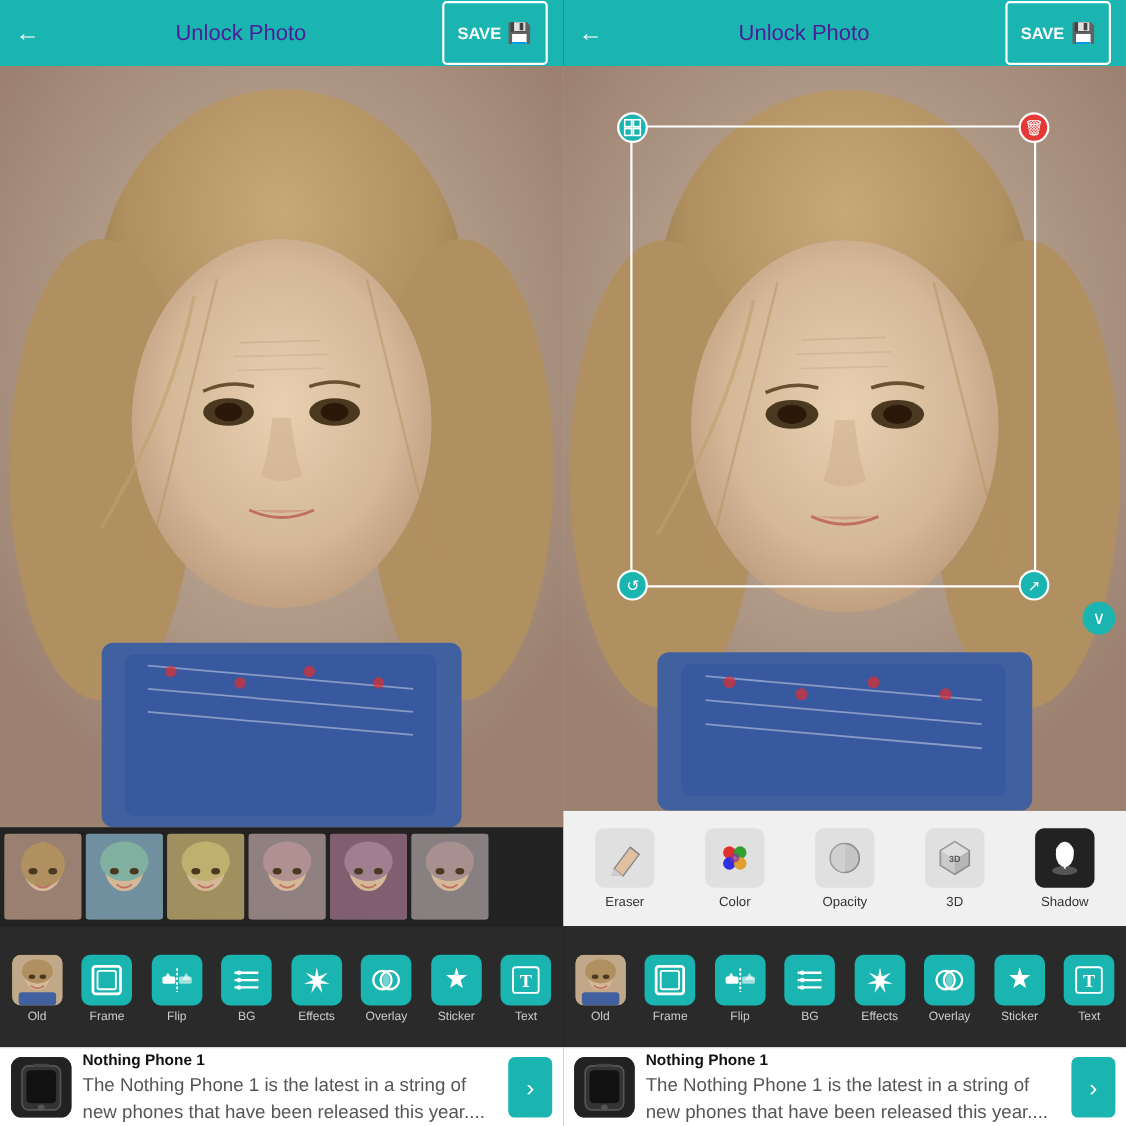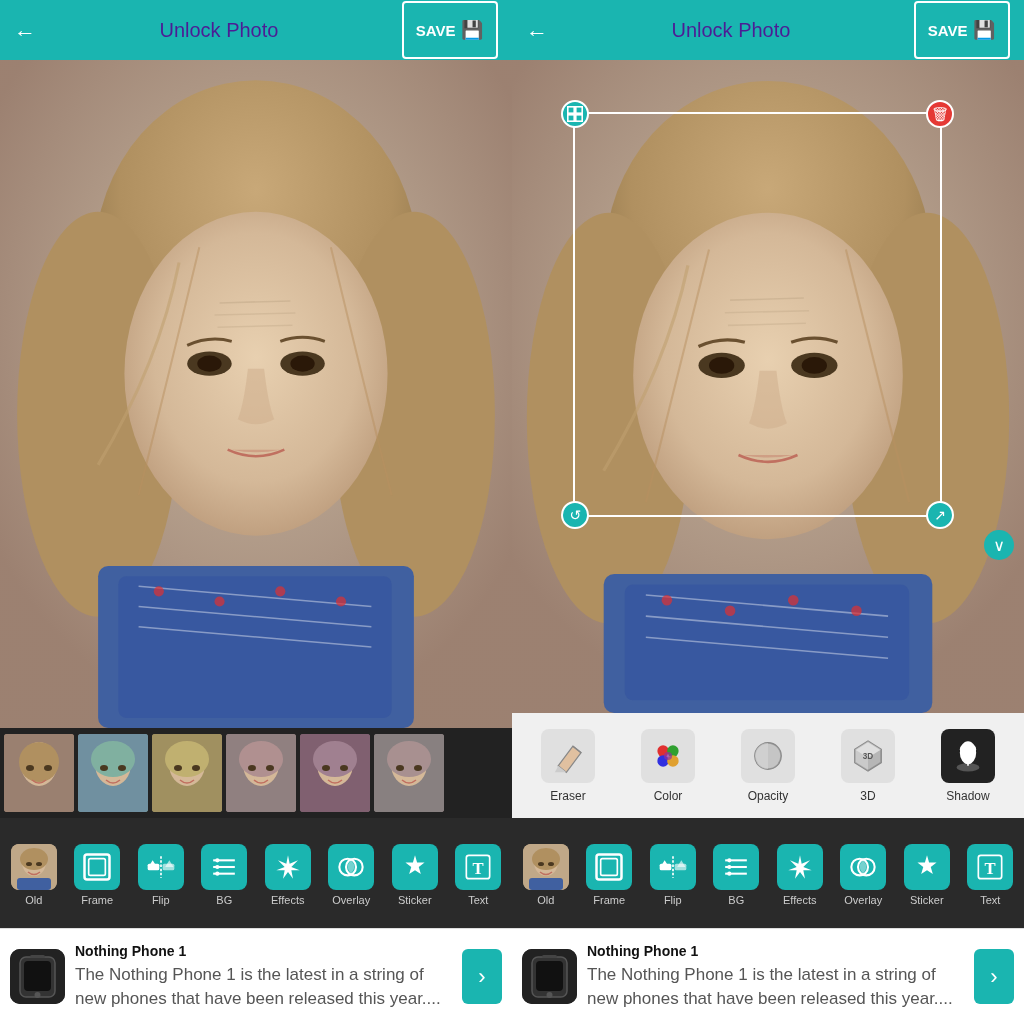--- a/index.html
+++ b/index.html
@@ -221,21 +221,21 @@
       border-radius: 6px;
       background: linear-gradient(135deg, #c8b090, #a09080);
       display: flex;
       align-items: center;
       justify-content: center;
       font-size: 20px;
     }
 
     
     .ad-banner {
-      height: 96px;
+      height: 72px;
       background: white;
       display: flex;
       flex-direction: row;
       align-items: center;
       padding: 8px 10px;
       gap: 10px;
       flex-shrink: 0;
       border-top: 1px solid #ddd;
     }
     .ad-image {

